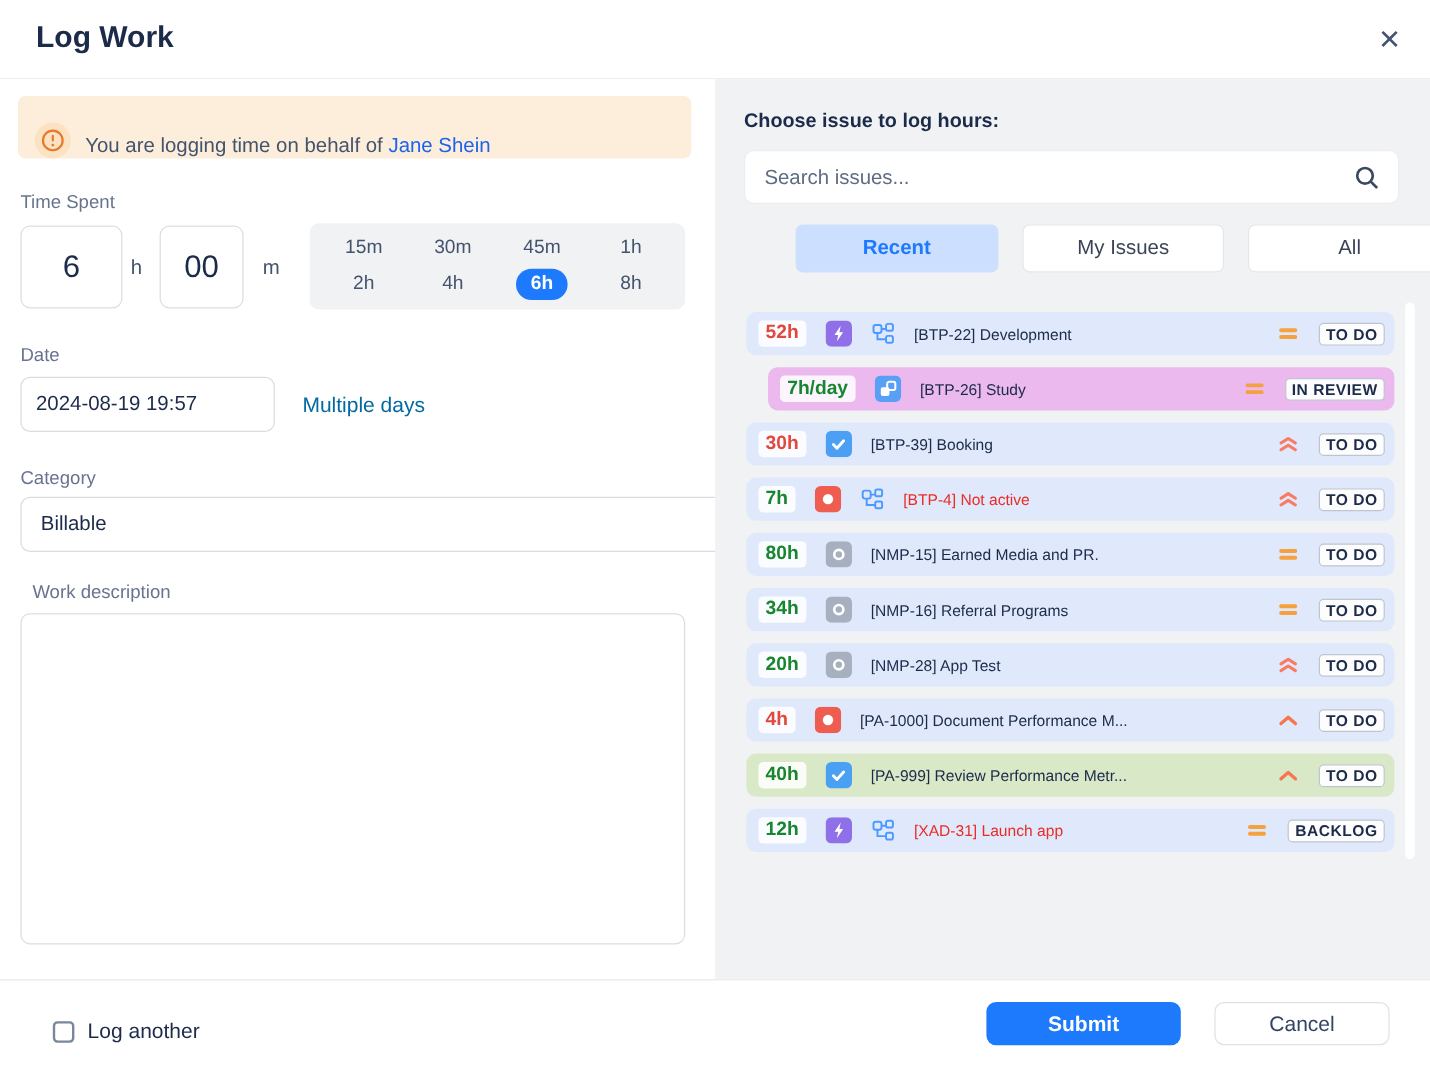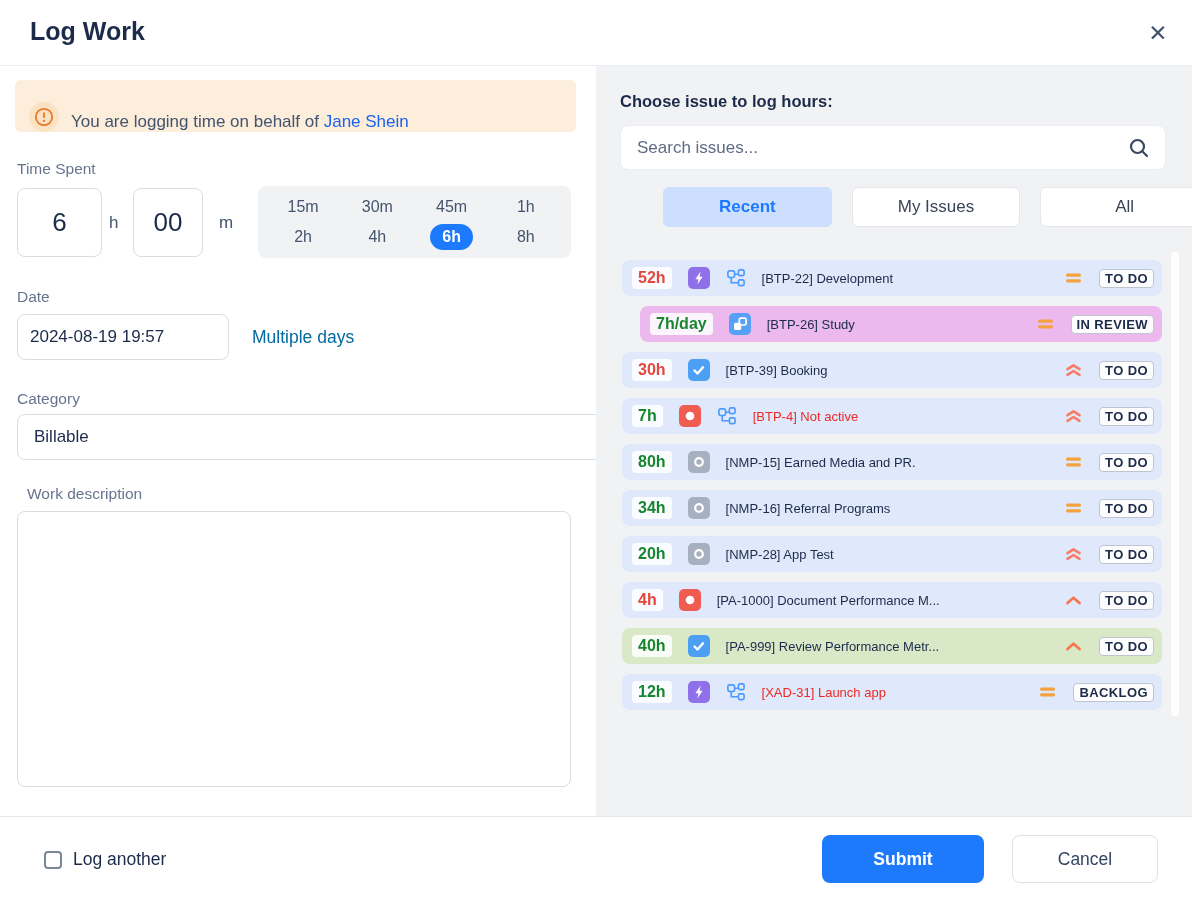--- a/index.html
+++ b/index.html
@@ -65,21 +65,21 @@
   .issue-title { font-size:13px; color:#1C2B4A; white-space:nowrap; overflow:hidden; flex:1; min-width:0; }
   .issue-title.red { color:#EB2B26; }
   .status { flex:none; background:#FDFDFE; border:1.5px solid #BFC5CF; border-radius:4px; padding:1px 5px; font-size:13px; font-weight:700; letter-spacing:.4px; color:#1C2B4A; white-space:nowrap; }
   .scroll-track { position:absolute; right:13px; top:186px; width:8px; height:464px; background:#fff; border-radius:4px; }
 
   
   .ftr { position:absolute; left:0; top:816px; width:1192px; height:82px; background:#fff; border-top:1px solid #E7E8EB; }
   .log-another { position:absolute; left:24px; top:32px; display:flex; align-items:center; gap:11px; cursor:pointer;margin-left:20px; }
   .cb { width:18px; height:18px; border:2px solid #7A869A; border-radius:4px; background:#fff; }
   .la-label { font-size:17.5px; color:#1C2B4A; }
-  .btn { position:absolute; top:18px; height:48px; border-radius:8px; font-size:17.5px; cursor:pointer; font-family:"Liberation Sans",sans-serif; }
+  .btn { position:absolute; top:18px; height:36px; border-radius:8px; font-size:17.5px; cursor:pointer; font-family:"Liberation Sans",sans-serif; }
   .submit { left:822px; width:162px; background:#1D7AFC; border:none; color:#fff; font-weight:700; }
   .cancel { left:1012px; width:146px; background:#fff; border:1px solid #DFE1E6; color:#344563; }
 </style>
 </head>
 <body>
 
 <div class="dialog">
 
   <div class="hdr">
     <h1>Log Work</h1>

